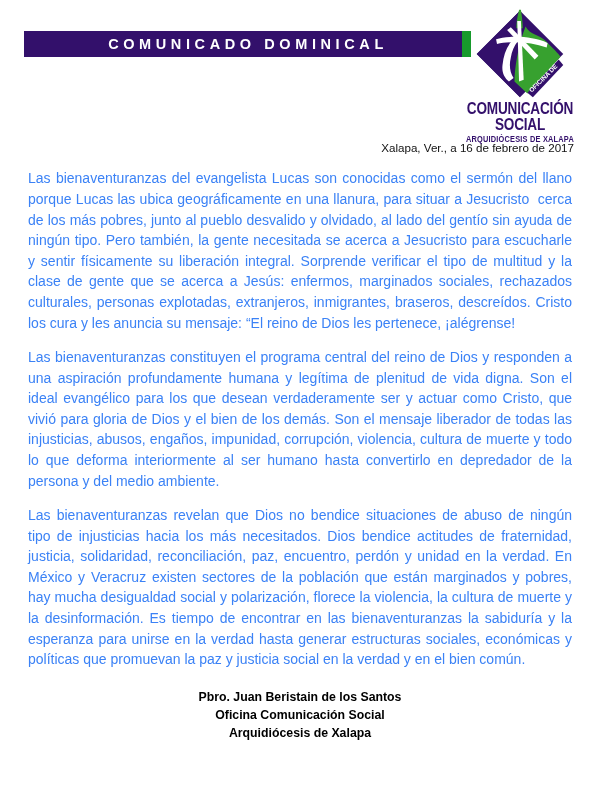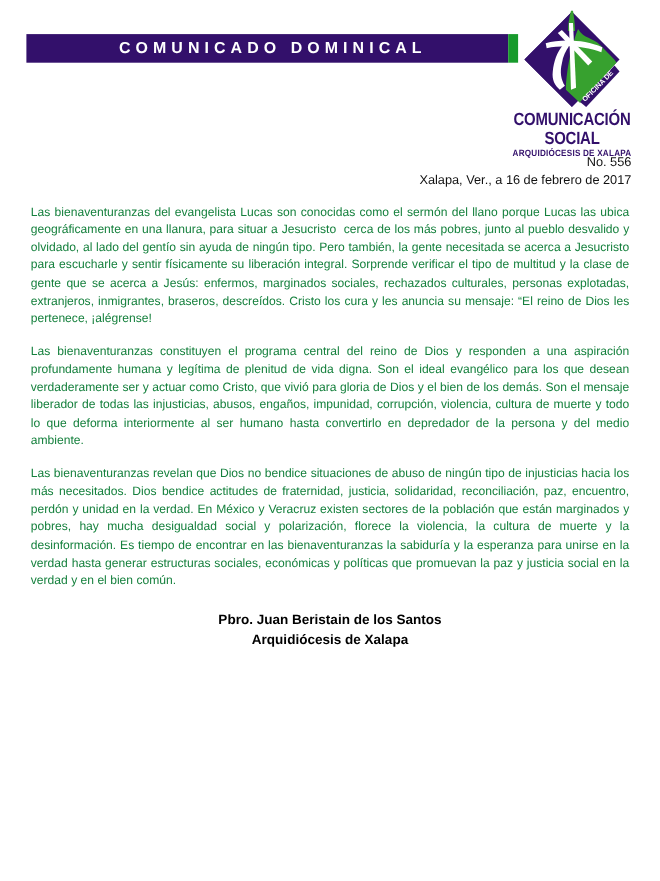--- a/index.html
+++ b/index.html
@@ -112,25 +112,25 @@
     line-height: 1.45;
     color: #000;
   }
 
   
   .body-copy {
     margin: 12px 28px 0 28px;
   }
   .body-copy p {
     margin: 0 0 14px 0;
-    font-size: 11px;
+    font-size: 14px;
     line-height: 1.47;
     text-align: justify;
     text-justify: inter-word;
-    color: #15803d;
+    color: #3b82f6;
     white-space: pre-wrap;
   }
 
   
   .signature {
     margin: 18px 0 0 0;
     text-align: center;
     font-size: 12.3px;
     font-weight: 700;
     line-height: 1.47;
@@ -170,29 +170,29 @@
 
         <path d="M58,92 L92,56 L97,62 L64,97 Z" fill="#33106b"></path>
         <text x="77" y="78" fill="#ffffff" font-size="7" font-family="Liberation Sans, sans-serif" font-weight="700" text-anchor="middle" transform="rotate(-45 77 78)">OFICINA DE</text>
       </svg>
       <div class="logo-title">COMUNICACIÓN SOCIAL</div>
       <div class="logo-sub">ARQUIDIÓCESIS DE XALAPA</div>
     </div>
   </div>
 
   <div class="meta">
-    <div>No. 556</div>
     <div>Xalapa, Ver., a 16 de febrero de 2017</div>
   </div>
 
 
   <div class="body-copy">
     <p>Las bienaventuranzas del evangelista Lucas son conocidas como el sermón del llano porque Lucas las ubica geográficamente en una llanura, para situar a Jesucristo  cerca de los más pobres, junto al pueblo desvalido y olvidado, al lado del gentío sin ayuda de ningún tipo. Pero también, la gente necesitada se acerca a Jesucristo para escucharle y sentir físicamente su liberación integral. Sorprende verificar el tipo de multitud y la clase de gente que se acerca a Jesús: enfermos, marginados sociales, rechazados culturales, personas explotadas, extranjeros, inmigrantes, braseros, descreídos. Cristo los cura y les anuncia su mensaje: “El reino de Dios les pertenece, ¡alégrense!</p>
     <p>Las bienaventuranzas constituyen el programa central del reino de Dios y responden a una aspiración profundamente humana y legítima de plenitud de vida digna. Son el ideal evangélico para los que desean verdaderamente ser y actuar como Cristo, que vivió para gloria de Dios y el bien de los demás. Son el mensaje liberador de todas las injusticias, abusos, engaños, impunidad, corrupción, violencia, cultura de muerte y todo lo que deforma interiormente al ser humano hasta convertirlo en depredador de la persona y del medio ambiente.</p>
     <p>Las bienaventuranzas revelan que Dios no bendice situaciones de abuso de ningún tipo de injusticias hacia los más necesitados. Dios bendice actitudes de fraternidad, justicia, solidaridad, reconciliación, paz, encuentro, perdón y unidad en la verdad. En México y Veracruz existen sectores de la población que están marginados y pobres, hay mucha desigualdad social y polarización, florece la violencia, la cultura de muerte y la desinformación. Es tiempo de encontrar en las bienaventuranzas la sabiduría y la esperanza para unirse en la verdad hasta generar estructuras sociales, económicas y políticas que promuevan la paz y justicia social en la verdad y en el bien común.</p>
   </div>
 
   <div class="signature">
     <div>Pbro. Juan Beristain de los Santos</div>
+    <div>Oficina Comunicación Social</div>
     <div>Arquidiócesis de Xalapa</div>
   </div>
 
 </div>
 
 </body></html>

